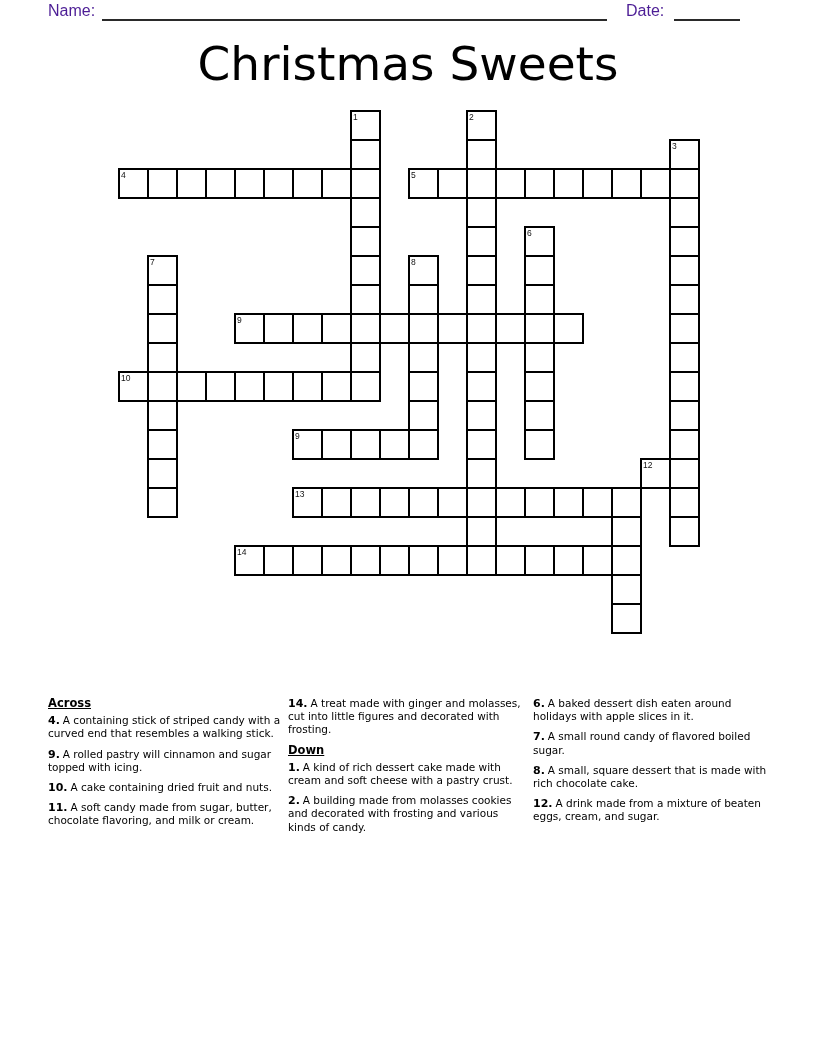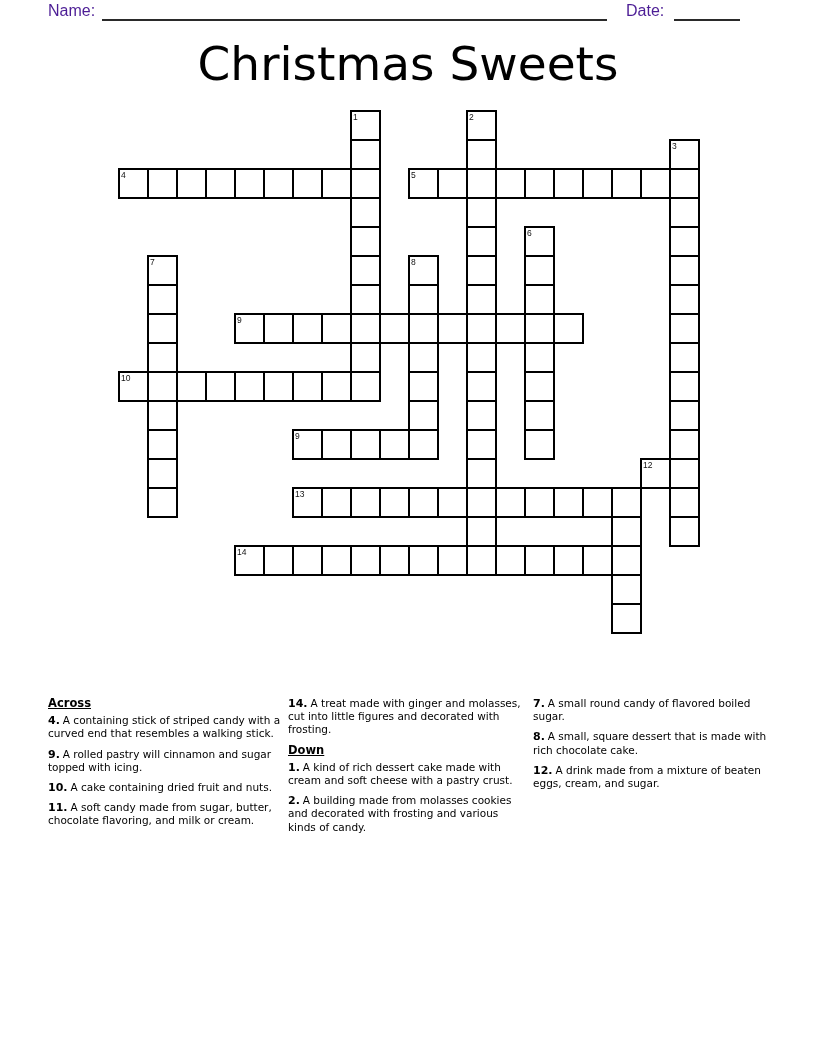--- a/index.html
+++ b/index.html
@@ -276,19 +276,20 @@
         <div class="clue"><span class="cnum">10.</span><span>A cake containing dried fruit and nuts.</span></div>
         <div class="clue"><span class="cnum">11.</span><span>A soft candy made from sugar, butter, chocolate flavoring, and milk or cream.</span></div>
       </div>
     <div class="ccol" id="ccol-1">
         <div class="clue"><span class="cnum">14.</span><span>A treat made with ginger and molasses, cut into little figures and decorated with frosting.</span></div>
         <div class="clue-header">Down</div>
         <div class="clue"><span class="cnum">1.</span><span>A kind of rich dessert cake made with cream and soft cheese with a pastry crust.</span></div>
         <div class="clue"><span class="cnum">2.</span><span>A building made from molasses cookies and decorated with frosting and various kinds of candy.</span></div>
       </div>
     <div class="ccol" id="ccol-2">
+        <div class="clue"><span class="cnum">6.</span><span>A baked dessert dish eaten around holidays with apple slices in it.</span></div>
         <div class="clue"><span class="cnum">7.</span><span>A small round candy of flavored boiled sugar.</span></div>
         <div class="clue"><span class="cnum">8.</span><span>A small, square dessert that is made with rich chocolate cake.</span></div>
         <div class="clue"><span class="cnum">12.</span><span>A drink made from a mixture of beaten eggs, cream, and sugar.</span></div>
       </div>
   </div>
 
 </div>
 
 </body></html>

